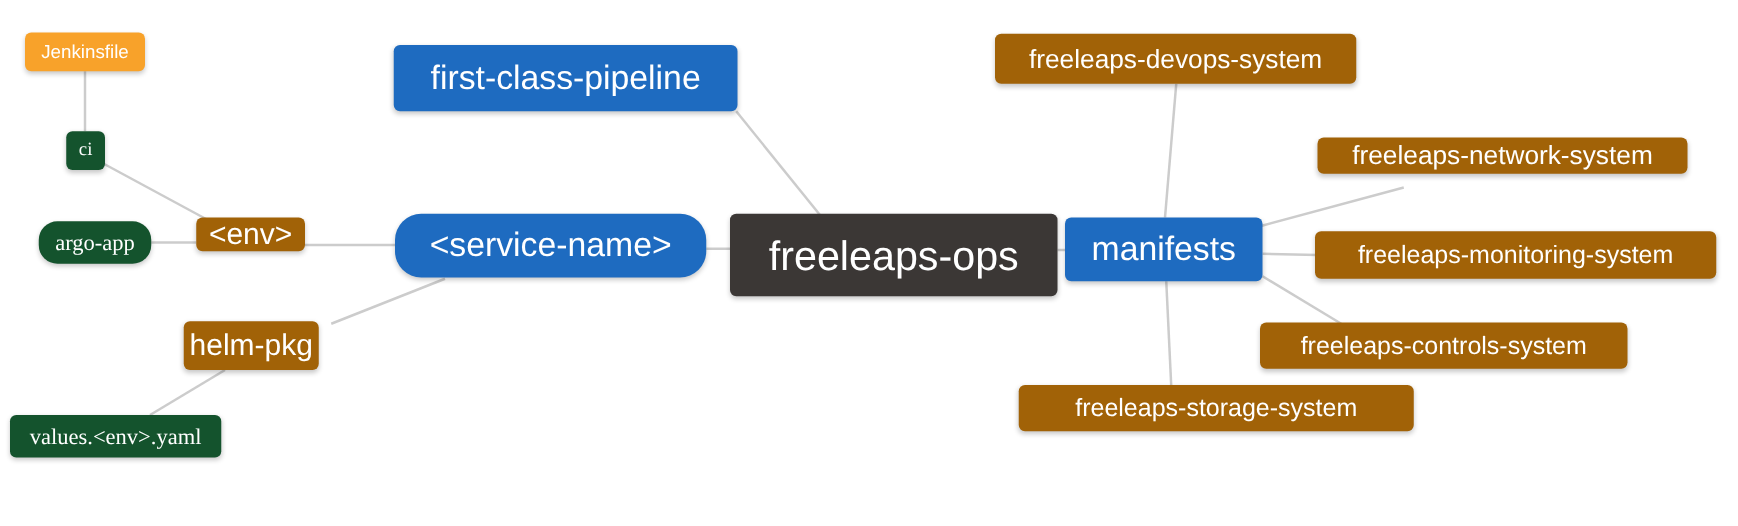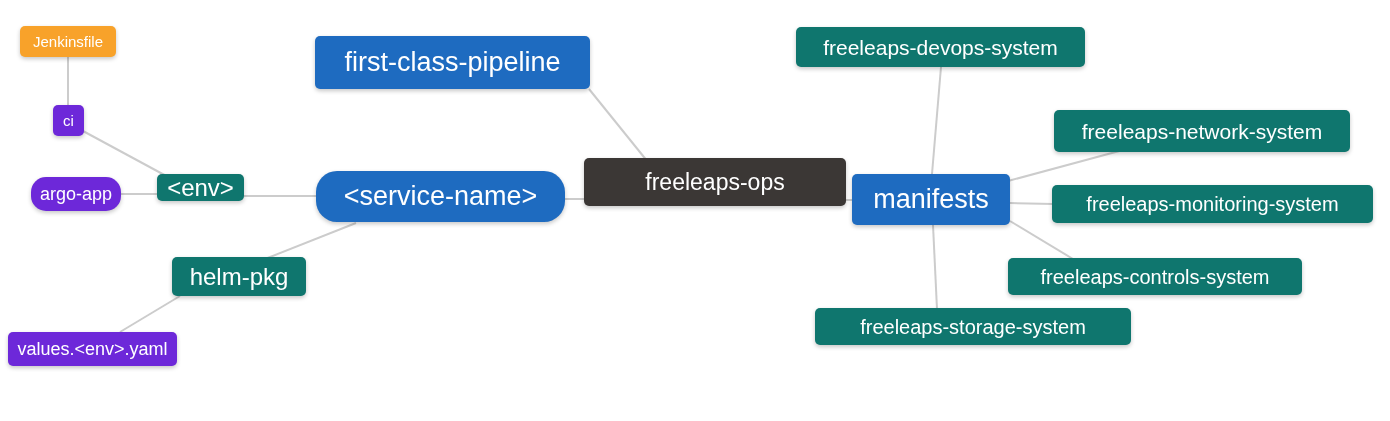--- a/index.html
+++ b/index.html
@@ -33,37 +33,37 @@
     justify-content: center;
     color: #ffffff;
     border-radius: 5px;
     box-shadow: 0 2px 4px rgba(0,0,0,0.22);
     white-space: nowrap;
     box-sizing: border-box;
     cursor: default;
     line-height: 1;
   }
   .c-blue   { background: #1e6bc0; }
-  .c-green  { background: #0f766e; }
+  .c-green  { background: #a16207; }
   .c-orange { background: #f8a22a; }
-  .c-red    { background: #6d28d9; }
+  .c-red    { background: #14532d; font-family: Liberation Serif, serif; }
   .c-dark   { background: #3b3735; }
 
   .n-jenkinsfile { left: 20px;  top: 26px;  width: 96px;  height: 31px; font-size: 15px; }
   .n-ci          { left: 53px;  top: 105px; width: 31px;  height: 31px; font-size: 15px; }
   .n-argo        { left: 31px;  top: 177px; width: 90px;  height: 34px; font-size: 18px; border-radius: 15px; }
   .n-env         { left: 157px; top: 174px; width: 87px;  height: 27px; font-size: 24px; }
-  .n-helm        { left: 147px; top: 257px; width: 134px; height: 39px; font-size: 24px; margin-left: 25px; }
+  .n-helm        { left: 147px; top: 257px; width: 108px; height: 39px; font-size: 24px; }
   .n-values      { left: 8px;   top: 332px; width: 169px; height: 34px; font-size: 18px; }
   .n-fcp         { left: 315px; top: 36px;  width: 275px; height: 53px; font-size: 27px; }
   .n-svc         { left: 316px; top: 171px; width: 249px; height: 51px; font-size: 27px; border-radius: 21px; }
-  .n-ops         { left: 584px; top: 158px; width: 262px; height: 48px; font-size: 23px; }
+  .n-ops         { left: 584px; top: 171px; width: 262px; height: 66px; font-size: 33px; }
   .n-manifests   { left: 852px; top: 174px; width: 158px; height: 51px; font-size: 27px; text-align: center; }
   .n-devops      { left: 796px;  top: 27px;  width: 289px; height: 40px; font-size: 21px; }
-  .n-network     { left: 1054px; top: 110px; width: 296px; height: 42px; font-size: 21px; }
+  .n-network     { left: 1054px; top: 110px; width: 296px; height: 29px; font-size: 21px; }
   .n-monitoring  { left: 1052px; top: 185px; width: 321px; height: 38px; font-size: 20px; }
   .n-controls    { left: 1008px; top: 258px; width: 294px; height: 37px; font-size: 20px; }
   .n-storage     { left: 815px;  top: 308px; width: 316px; height: 37px; font-size: 20px; text-align: right; }
 </style>
 </head>
 <body>
 
 <div id="canvas">
 
   <svg id="edge-layer" viewBox="0 0 1390 421" xmlns="http://www.w3.org/2000/svg">

